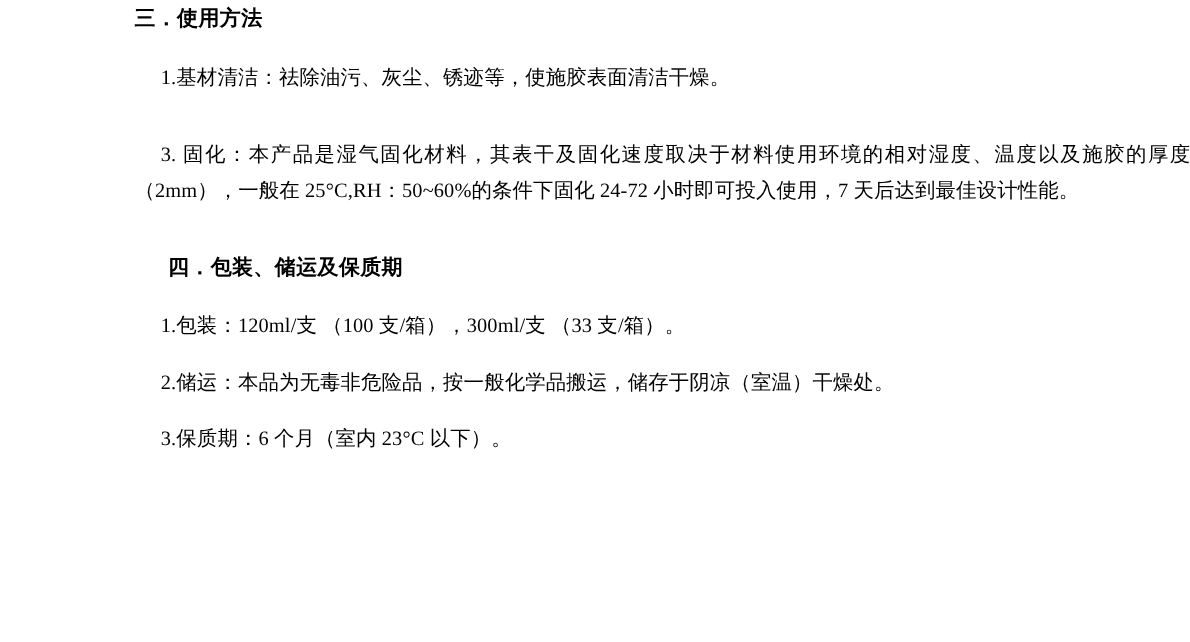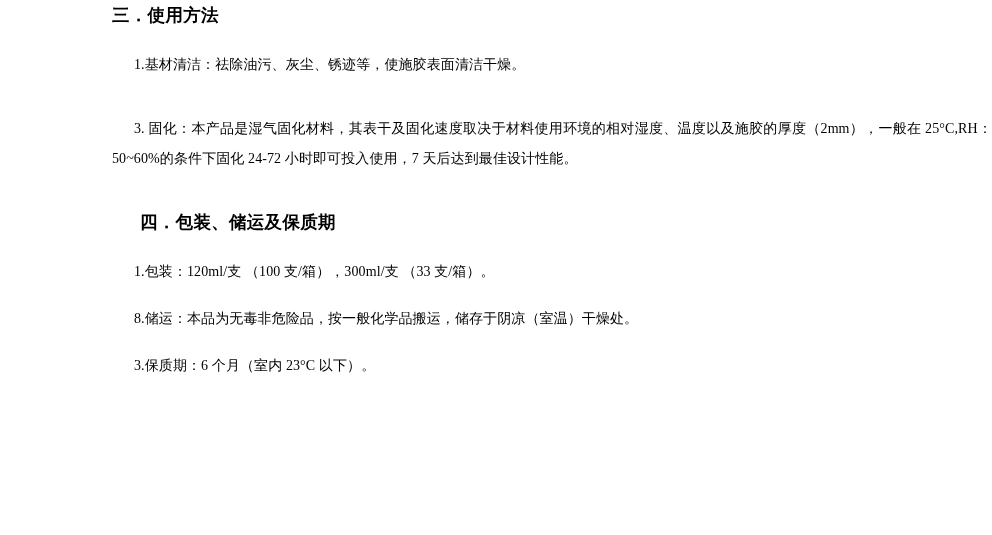--- a/index.html
+++ b/index.html
@@ -36,21 +36,21 @@
   .heading-1 {
     margin-top: 0;
     margin-bottom: 0;
   }
   .heading-2 {
     margin-top: 18px;
     margin-bottom: 0;
     margin-left: 28px;
   }
   .para {
-    font-size: 14px;
+    font-size: 17px;
     line-height: 30px;
     margin: 0;
     text-align: justify;
     text-justify: inter-ideograph;
     letter-spacing: 0.1px;
   }
   .para.indent {
     text-indent: 22px;
   }
   .gap-lg { height: 22px; }
@@ -79,20 +79,20 @@
 
 
     <h2 class="heading heading-2">四．包装、储运及保质期</h2>
 
     <div class="gap-lg"></div>
 
     <p class="para indent">1.包装：120ml/支  （100 支/箱），300ml/支  （33 支/箱）。</p>
 
     <div class="gap-md"></div>
 
-    <p class="para indent">8.储运：本品为无毒非危险品，按一般化学品搬运，储存于阴凉（室温）干燥处。</p>
+    <p class="para indent">2.储运：本品为无毒非危险品，按一般化学品搬运，储存于阴凉（室温）干燥处。</p>
 
     <div class="gap-md"></div>
 
     <p class="para indent">3.保质期：6 个月（室内 23°C 以下）。</p>
 
   </div>
 </div>
 
 </body></html>

